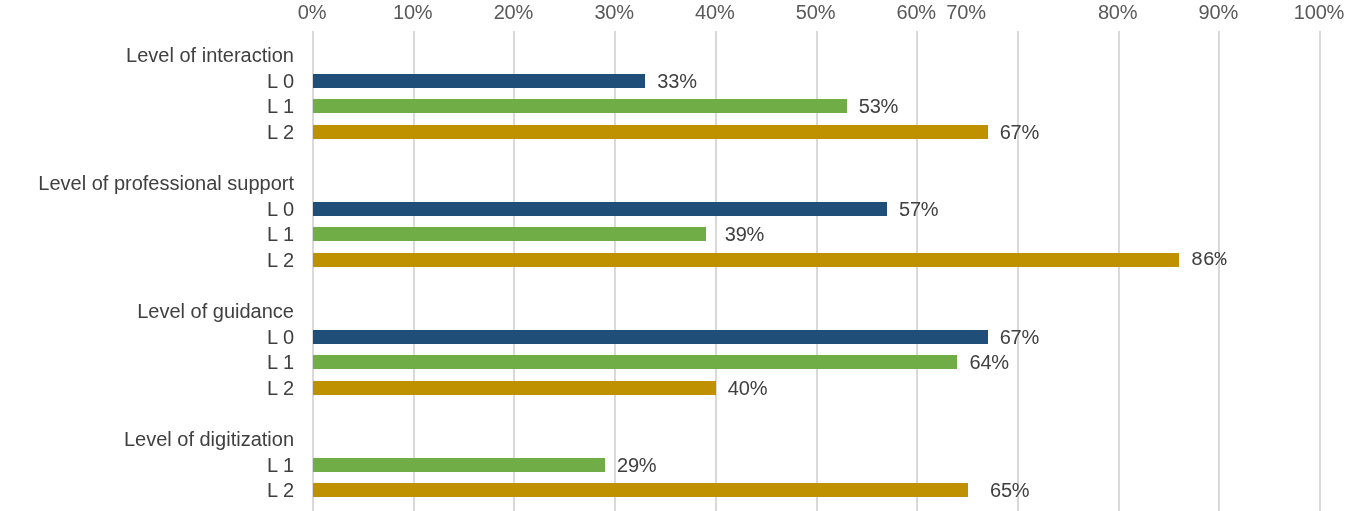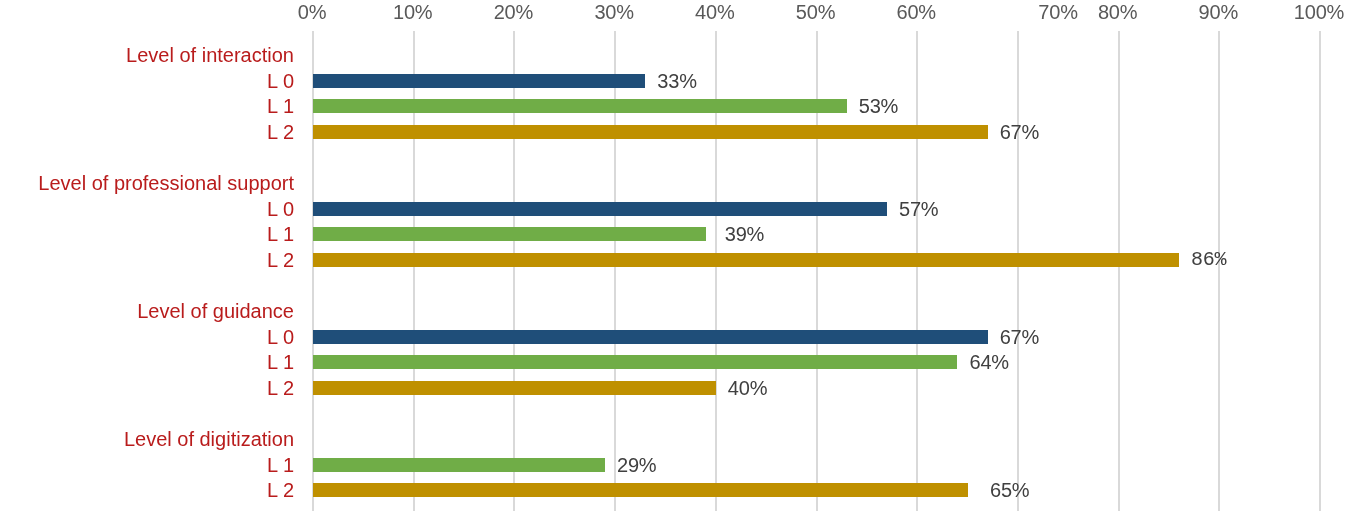--- a/index.html
+++ b/index.html
@@ -74,21 +74,21 @@
     width: 1347px;
     height: 26px;
   }
   .row-label {
     position: absolute;
     right: 1053px; 
     top: 0;
     height: 26px;
     line-height: 26px;
     font-size: 20px;
-    color: #b91c1c;
+    color: #404040;
     white-space: nowrap;
     text-align: right;
   }
   .bar {
     position: absolute;
     left: 313px;
     top: 6px;
     height: 14px;
   }
   .bar-value {
@@ -108,21 +108,21 @@
 <div id="chart-root">
 
   <div id="axis-top">
       <div class="axis-tick" style="left: 312px;">0%</div>
       <div class="axis-tick" style="left: 412.7px;">10%</div>
       <div class="axis-tick" style="left: 513.4px;">20%</div>
       <div class="axis-tick" style="left: 614.1px; text-align: center;">30%</div>
       <div class="axis-tick" style="left: 714.8px;">40%</div>
       <div class="axis-tick" style="left: 815.5px;">50%</div>
       <div class="axis-tick" style="left: 916.2px;">60%</div>
-      <div class="axis-tick" style="left: 1058px;">70%</div>
+      <div class="axis-tick" style="left: 966px;">70%</div>
       <div class="axis-tick" style="left: 1117.6px;">80%</div>
       <div class="axis-tick" style="left: 1218.3px;">90%</div>
       <div class="axis-tick" style="left: 1319px;">100%</div>
     </div>
 
   <div id="plot-area">
     <div id="gridlines">
         <div class="gridline" style="left: 0px;"></div>
         <div class="gridline" style="left: 100.7px;"></div>
         <div class="gridline" style="left: 201.4px;"></div>

